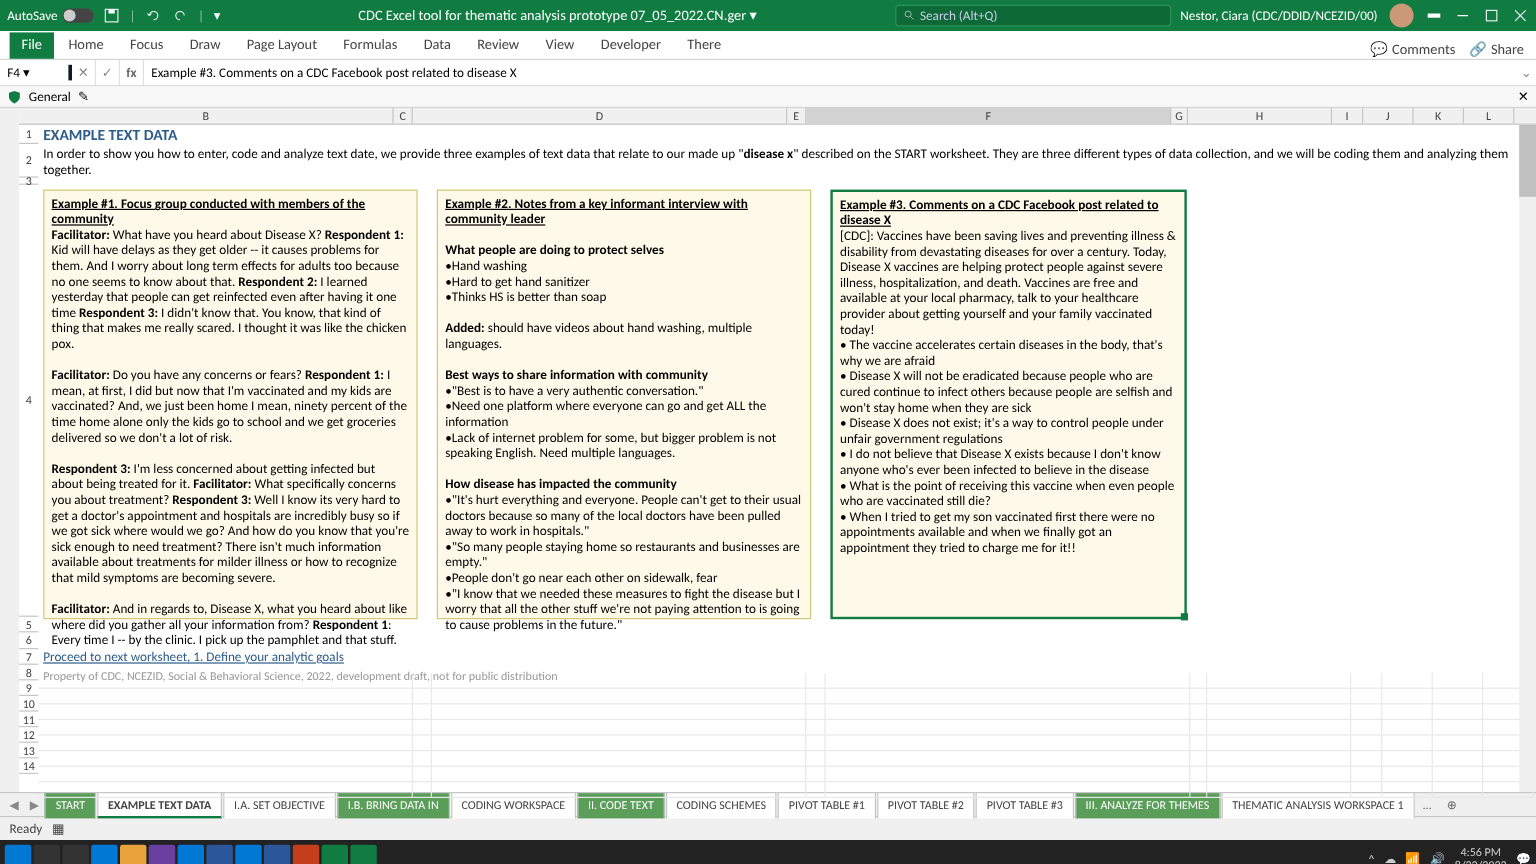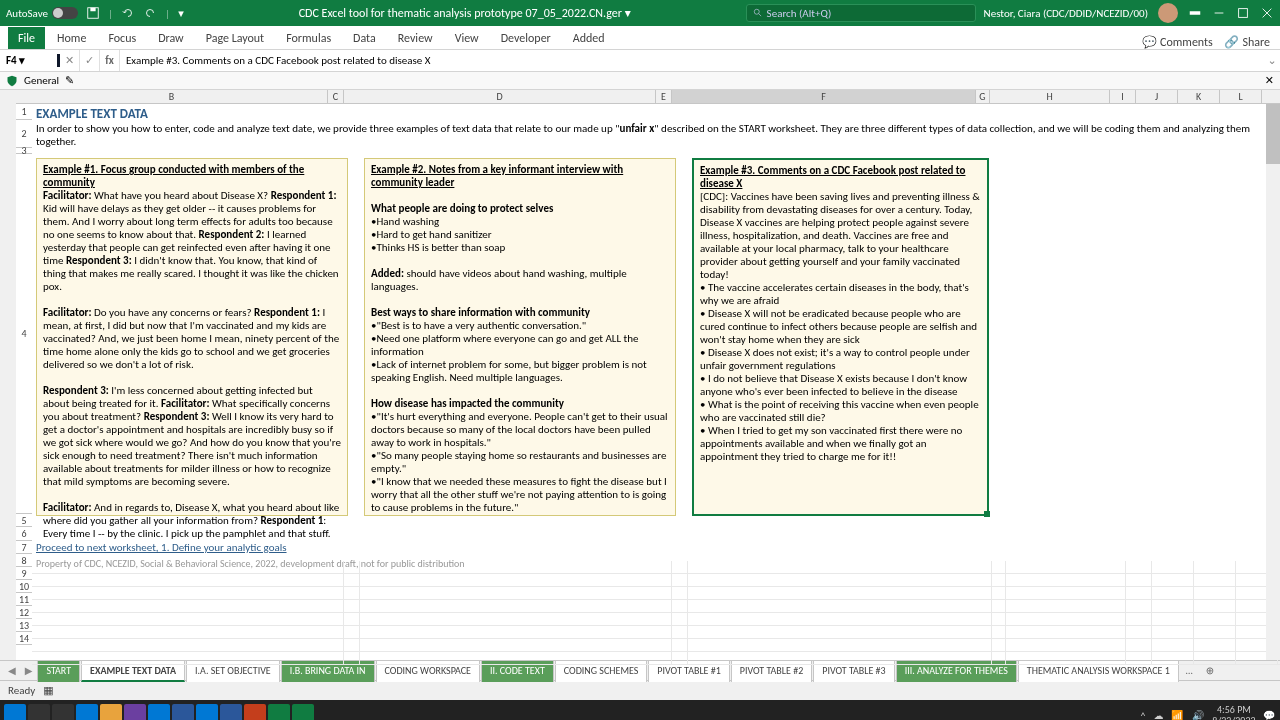--- a/index.html
+++ b/index.html
@@ -18,21 +18,21 @@
 .avatar { width: 20px; height: 20px; border-radius: 50%; background: #c97; }
 
 
 .ribbon-tabs { height: 24px; background: #fff; border-bottom: 1px solid #d4d4d4; display: flex; align-items: flex-end; padding-left: 8px; gap: 2px; }
 .rtab { padding: 4px 10px; font-size: 12px; color: #444; cursor: pointer; }
 .rtab.file { background: #107c41; color: #fff; }
 .ribbon-right { margin-left: auto; display: flex; gap: 12px; padding-right: 10px; font-size: 12px; color: #444; }
 
 
 .formula-bar { height: 22px; display: flex; align-items: center; border-bottom: 1px solid #d4d4d4; }
-.namebox { width: 60px; border-right: 3px solid #0f172a; padding: 0 6px; font-size: 11px; font-weight: bold; }
+.namebox { width: 60px; border-right: 3px solid #0f172a; padding: 0 6px; font-size: 11px; }
 .fb-btn { width: 20px; text-align: center; color: #888; border-right: 1px solid #e0e0e0; height: 100%; line-height: 22px; }
 .fx { font-weight: bold; color: #666; }
 .formula-content { flex: 1; padding: 0 6px; font-size: 11px; }
 .fb-expand { width: 16px; color: #888; text-align: center; }
 
 
 .sens-bar { height: 18px; background: #f8f8f8; border-bottom: 1px solid #d4d4d4; display: flex; align-items: center; padding: 0 6px; gap: 6px; font-size: 11px; }
 .sens-shield { width: 12px; height: 12px; fill: #107c41; }
 
 
@@ -142,21 +142,21 @@
   <div class="rtab file">File</div>
     <div class="rtab">Home</div>
     <div class="rtab">Focus</div>
     <div class="rtab">Draw</div>
     <div class="rtab">Page Layout</div>
     <div class="rtab">Formulas</div>
     <div class="rtab">Data</div>
     <div class="rtab">Review</div>
     <div class="rtab">View</div>
     <div class="rtab">Developer</div>
-    <div class="rtab">Added</div>
+    <div class="rtab">There</div>
     <div class="ribbon-right">
     <span>💬 <span>Comments</span></span>
     <span>🔗 <span>Share</span></span>
   </div>
 </div>
 
 <div class="formula-bar">
   <div class="namebox"><span>F4</span> ▾</div>
   <div class="fb-btn">✕</div>
   <div class="fb-btn">✓</div>
@@ -202,21 +202,21 @@
         <div class="rh" style="height: 13px; line-height: 13px;">9</div>
         <div class="rh" style="height: 13px; line-height: 13px;">10</div>
         <div class="rh" style="height: 13px; line-height: 13px;">11</div>
         <div class="rh" style="height: 13px; line-height: 13px;">12</div>
         <div class="rh" style="height: 13px; line-height: 13px;">13</div>
         <div class="rh" style="height: 13px; line-height: 13px;">14</div>
       </div>
     <div class="sheet-content">
       <div class="title-row">EXAMPLE TEXT DATA</div>
       <div class="intro-row">
-        <span>In order to show you how to enter, code and analyze text date, we provide three examples of text data that relate to our made up "</span><b>unfair x</b><span>" described on the START worksheet. They are three different types of data collection, and we will be coding them and analyzing them together.</span>
+        <span>In order to show you how to enter, code and analyze text date, we provide three examples of text data that relate to our made up "</span><b>disease x</b><span>" described on the START worksheet. They are three different types of data collection, and we will be coding them and analyzing them together.</span>
       </div>
       <div class="example-boxes">
 
         <div class="ex-box" style="height:358px">
           <div class="ex-title">Example #1. Focus group conducted with members of the community</div>
           <div><b>Facilitator: </b><span>What have you heard about Disease X? </span><b>Respondent 1: </b><span>Kid will have delays as they get older -- it causes problems for them. And I worry about long term effects for adults too because no one seems to know about that. </span><b>Respondent 2: </b><span>I learned yesterday that people can get reinfected even after having it one time </span><b>Respondent 3: </b><span>I didn't know that. You know, that kind of thing that makes me really scared. I thought it was like the chicken pox.</span></div>
           <br>
           <div><b>Facilitator: </b><span>Do you have any concerns or fears? </span><b>Respondent 1: </b><span>I mean, at first, I did but now that I'm vaccinated and my kids are vaccinated? And, we just been home I mean, ninety percent of the time home alone only the kids go to school and we get groceries delivered so we don't a lot of risk.</span></div>
           <br>
           <div><b>Respondent 3: </b><span>I'm less concerned about getting infected but about being treated for it. </span><b>Facilitator: </b><span>What specifically concerns you about treatment? </span><b>Respondent 3: </b><span>Well I know its very hard to get a doctor's appointment and hospitals are incredibly busy so if we got sick where would we go? And how do you know that you're sick enough to need treatment? There isn't much information available about treatments for milder illness or how to recognize that mild symptoms are becoming severe.</span></div>
@@ -235,20 +235,21 @@
           <div><b>Added: </b><span>should have videos about hand washing, multiple languages.</span></div>
           <br>
           <div><b>Best ways to share information with community</b></div>
           <div>•"Best is to have a very authentic conversation."</div>
           <div>•Need one platform where everyone can go and get ALL the information</div>
           <div>•Lack of internet problem for some, but bigger problem is not speaking English. Need multiple languages.</div>
           <br>
           <div><b>How disease has impacted the community</b></div>
           <div>•"It's hurt everything and everyone. People can't get to their usual doctors because so many of the local doctors have been pulled away to work in hospitals."</div>
           <div>•"So many people staying home so restaurants and businesses are empty."</div>
+          <div>•People don't go near each other on sidewalk, fear</div>
           <div>•"I know that we needed these measures to fight the disease but I worry that all the other stuff we're not paying attention to is going to cause problems in the future."</div>
         </div>
 
         <div class="ex-box sel" style="width:297px;height:358px">
           <div class="ex-title">Example #3. Comments on a CDC Facebook post related to disease X</div>
           <div>[CDC]: Vaccines have been saving lives and preventing illness &amp; disability from devastating diseases for over a century. Today, Disease X vaccines are helping protect people against severe illness, hospitalization, and death. Vaccines are free and available at your local pharmacy, talk to your healthcare provider about getting yourself and your family vaccinated today!</div>
           <div>• The vaccine accelerates certain diseases in the body, that's why we are afraid</div>
           <div>• Disease X will not be eradicated because people who are cured continue to infect others because people are selfish and won't stay home when they are sick</div>
           <div>• Disease X does not exist; it's a way to control people under unfair government regulations</div>
           <div>• I do not believe that Disease X exists because I don't know anyone who's ever been infected to believe in the disease</div>

